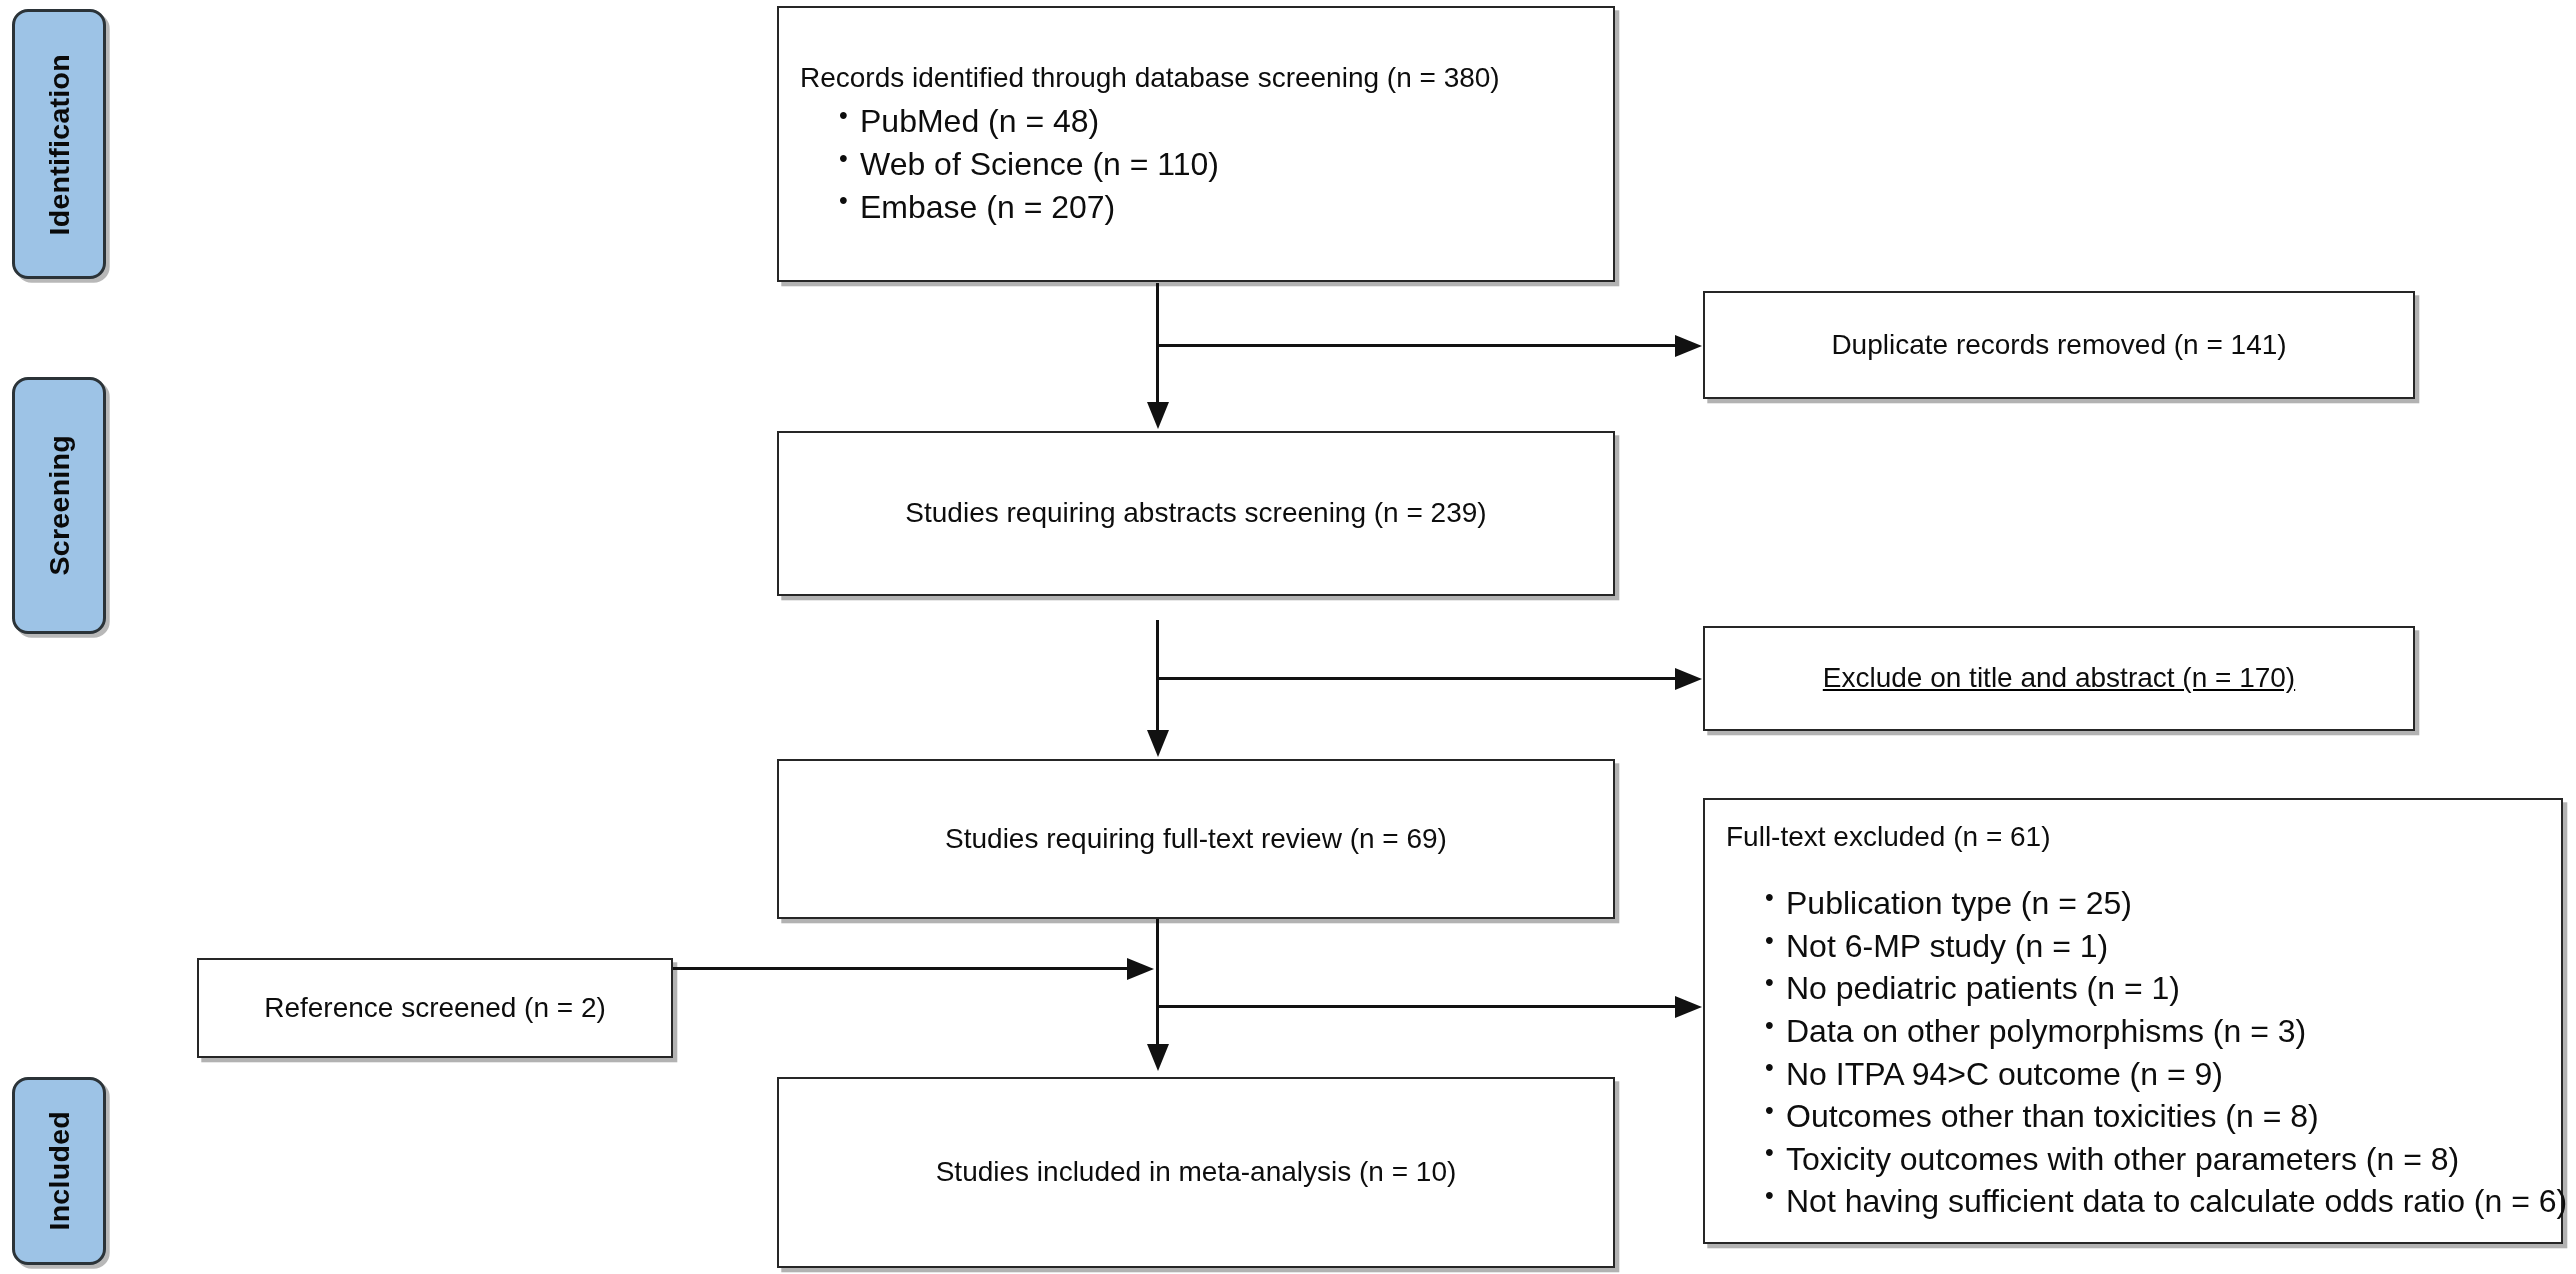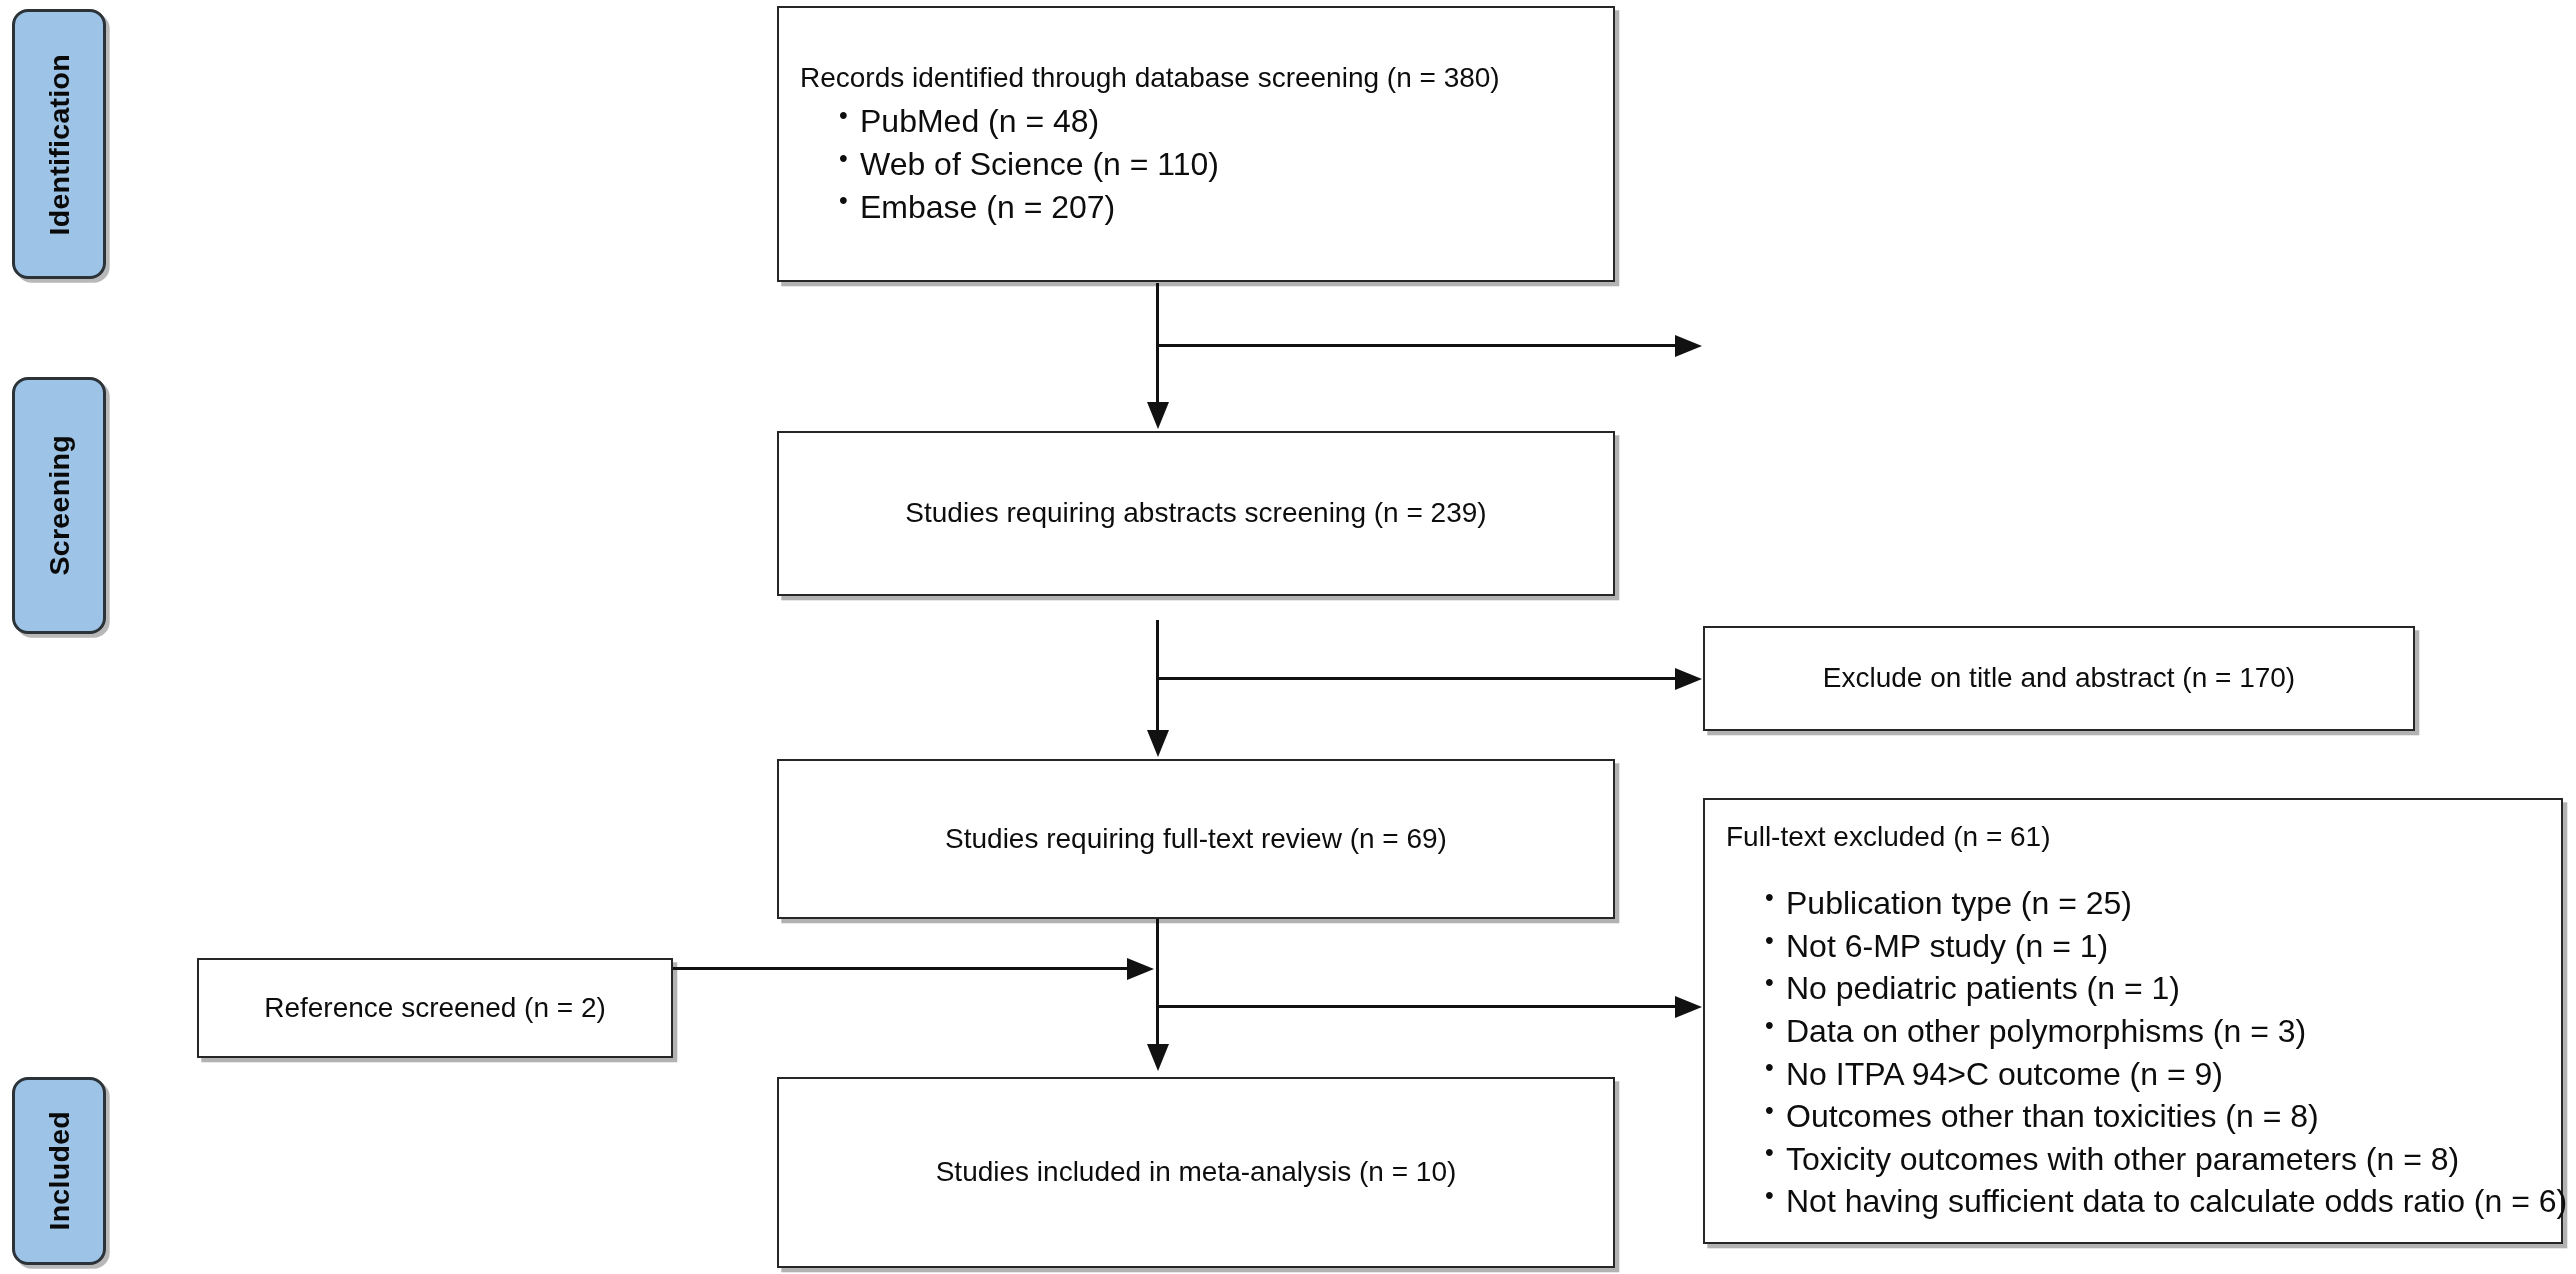--- a/index.html
+++ b/index.html
@@ -146,22 +146,25 @@
   </div>
 
   <div class="node center-text" style="left:777px; top:1077px; width:838px; height:191px;">
     <div class="node-title">Studies included in meta-analysis (n = 10)</div>
   </div>
 
   <div class="node center-text" style="left:197px; top:919px; width:476px; height:100px;margin-top:39px;">
     <div class="node-title">Reference screened (n = 2)</div>
   </div>
 
-
-  <div class="node center-text" style="left:1703px; top:626px; width:712px; height:105px;">
+  <div class="node center-text" style="left:1703px; top:291px; width:712px; height:108px;">
+    <div class="node-title">Duplicate records removed  (n = 141)</div>
+  </div>
+
+  <div class="node center-text" style="left:1703px; top:626px; width:712px; height:105px;text-decoration:underline;">
     <div class="node-title">Exclude on title and abstract (n = 170)</div>
   </div>
 
   <div class="node left-text" style="left:1703px; top:798px; width:860px; height:446px;gap:23px;">
     <div class="node-title">Full-text excluded (n = 61)</div>
     <ul class="bullets">
       <li>Publication type (n = 25)</li>
       <li>Not 6-MP study (n = 1)</li>
       <li>No pediatric patients (n = 1)</li>
       <li>Data on other polymorphisms (n = 3)</li>

